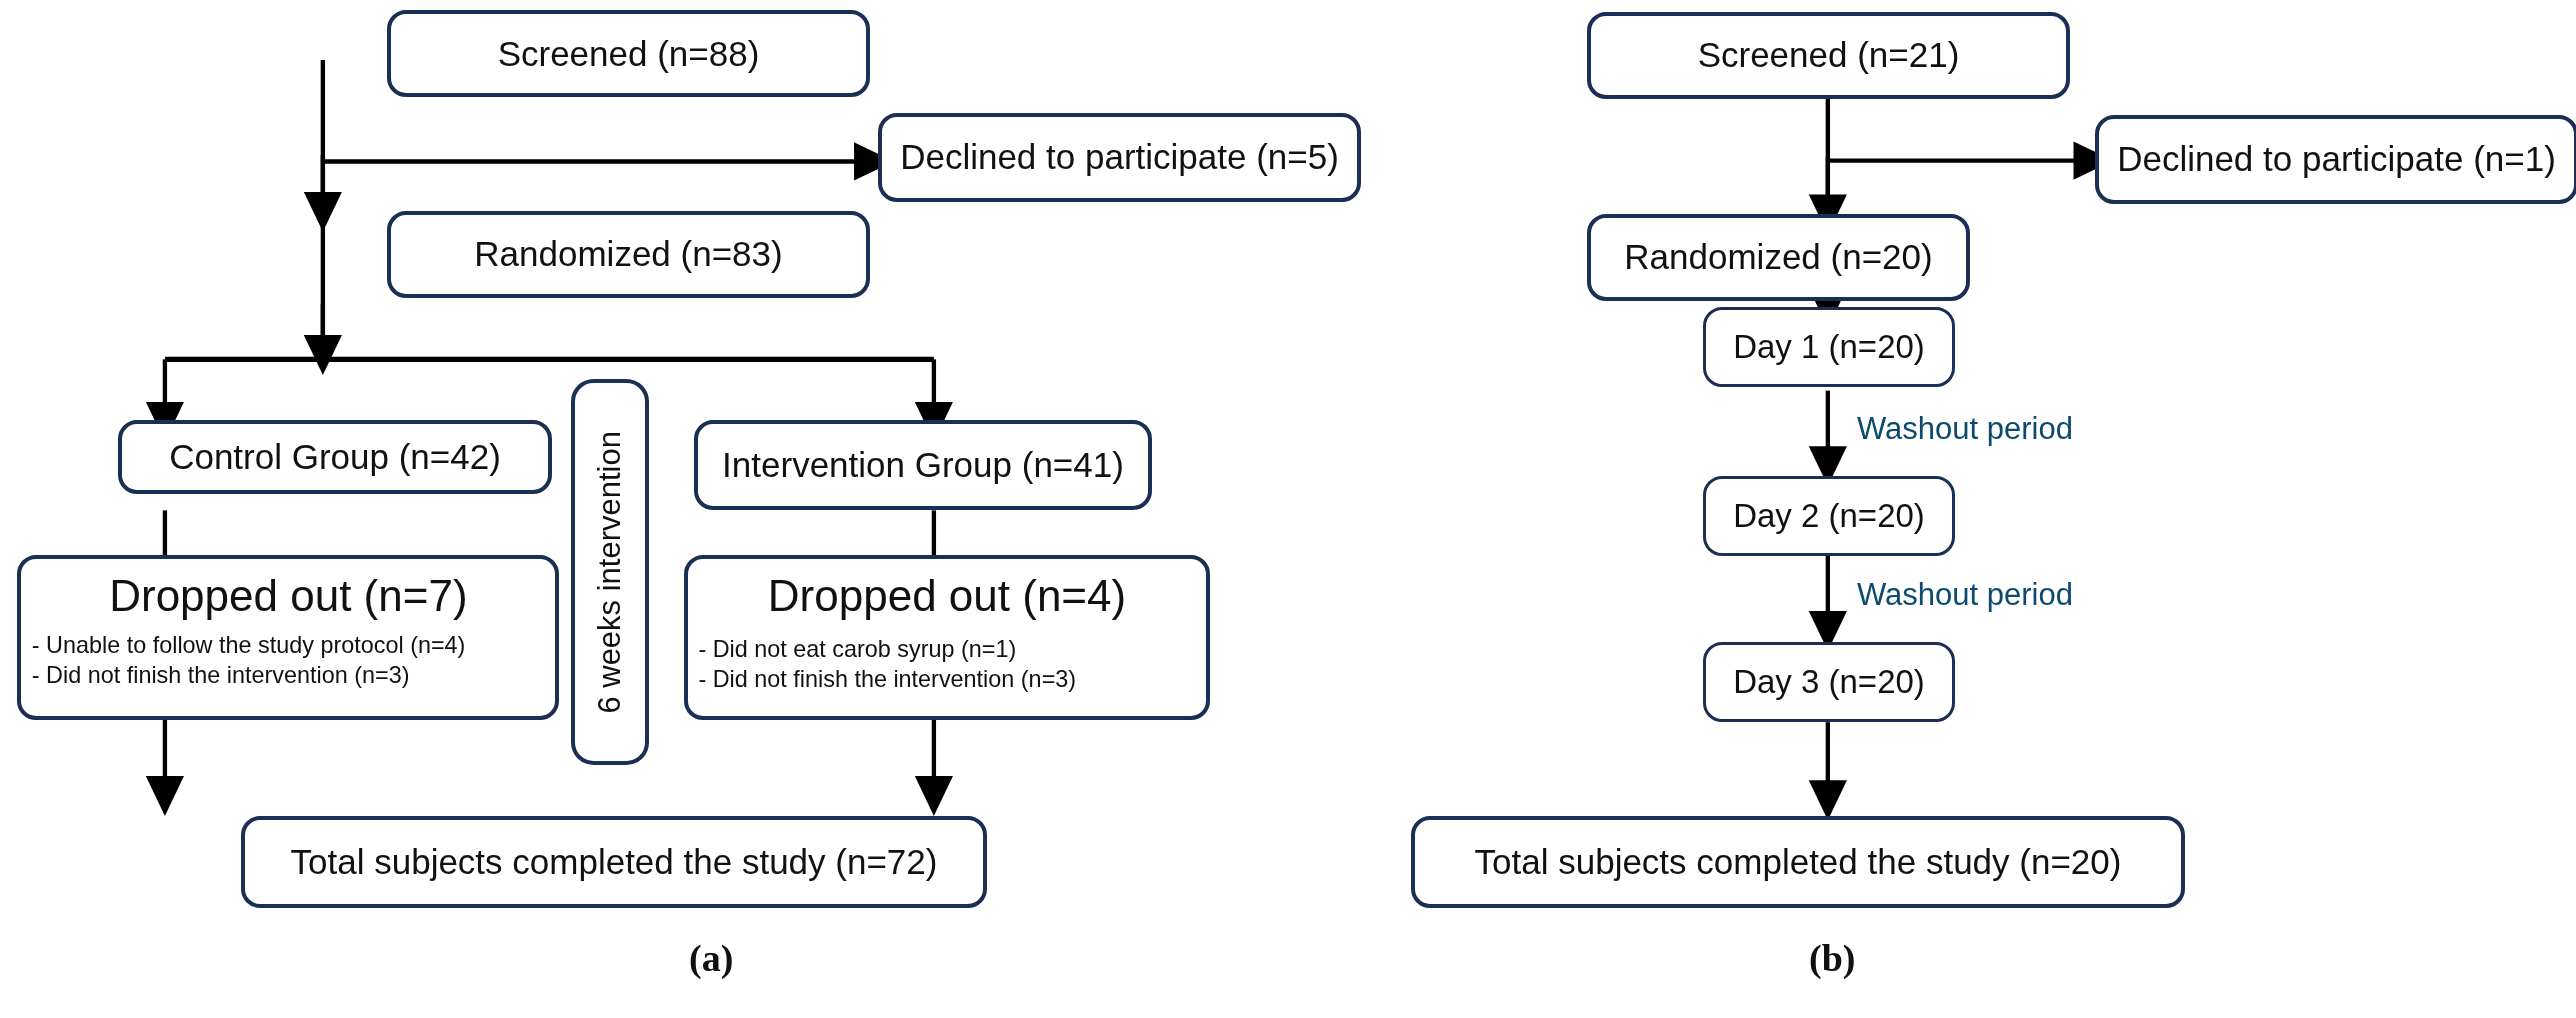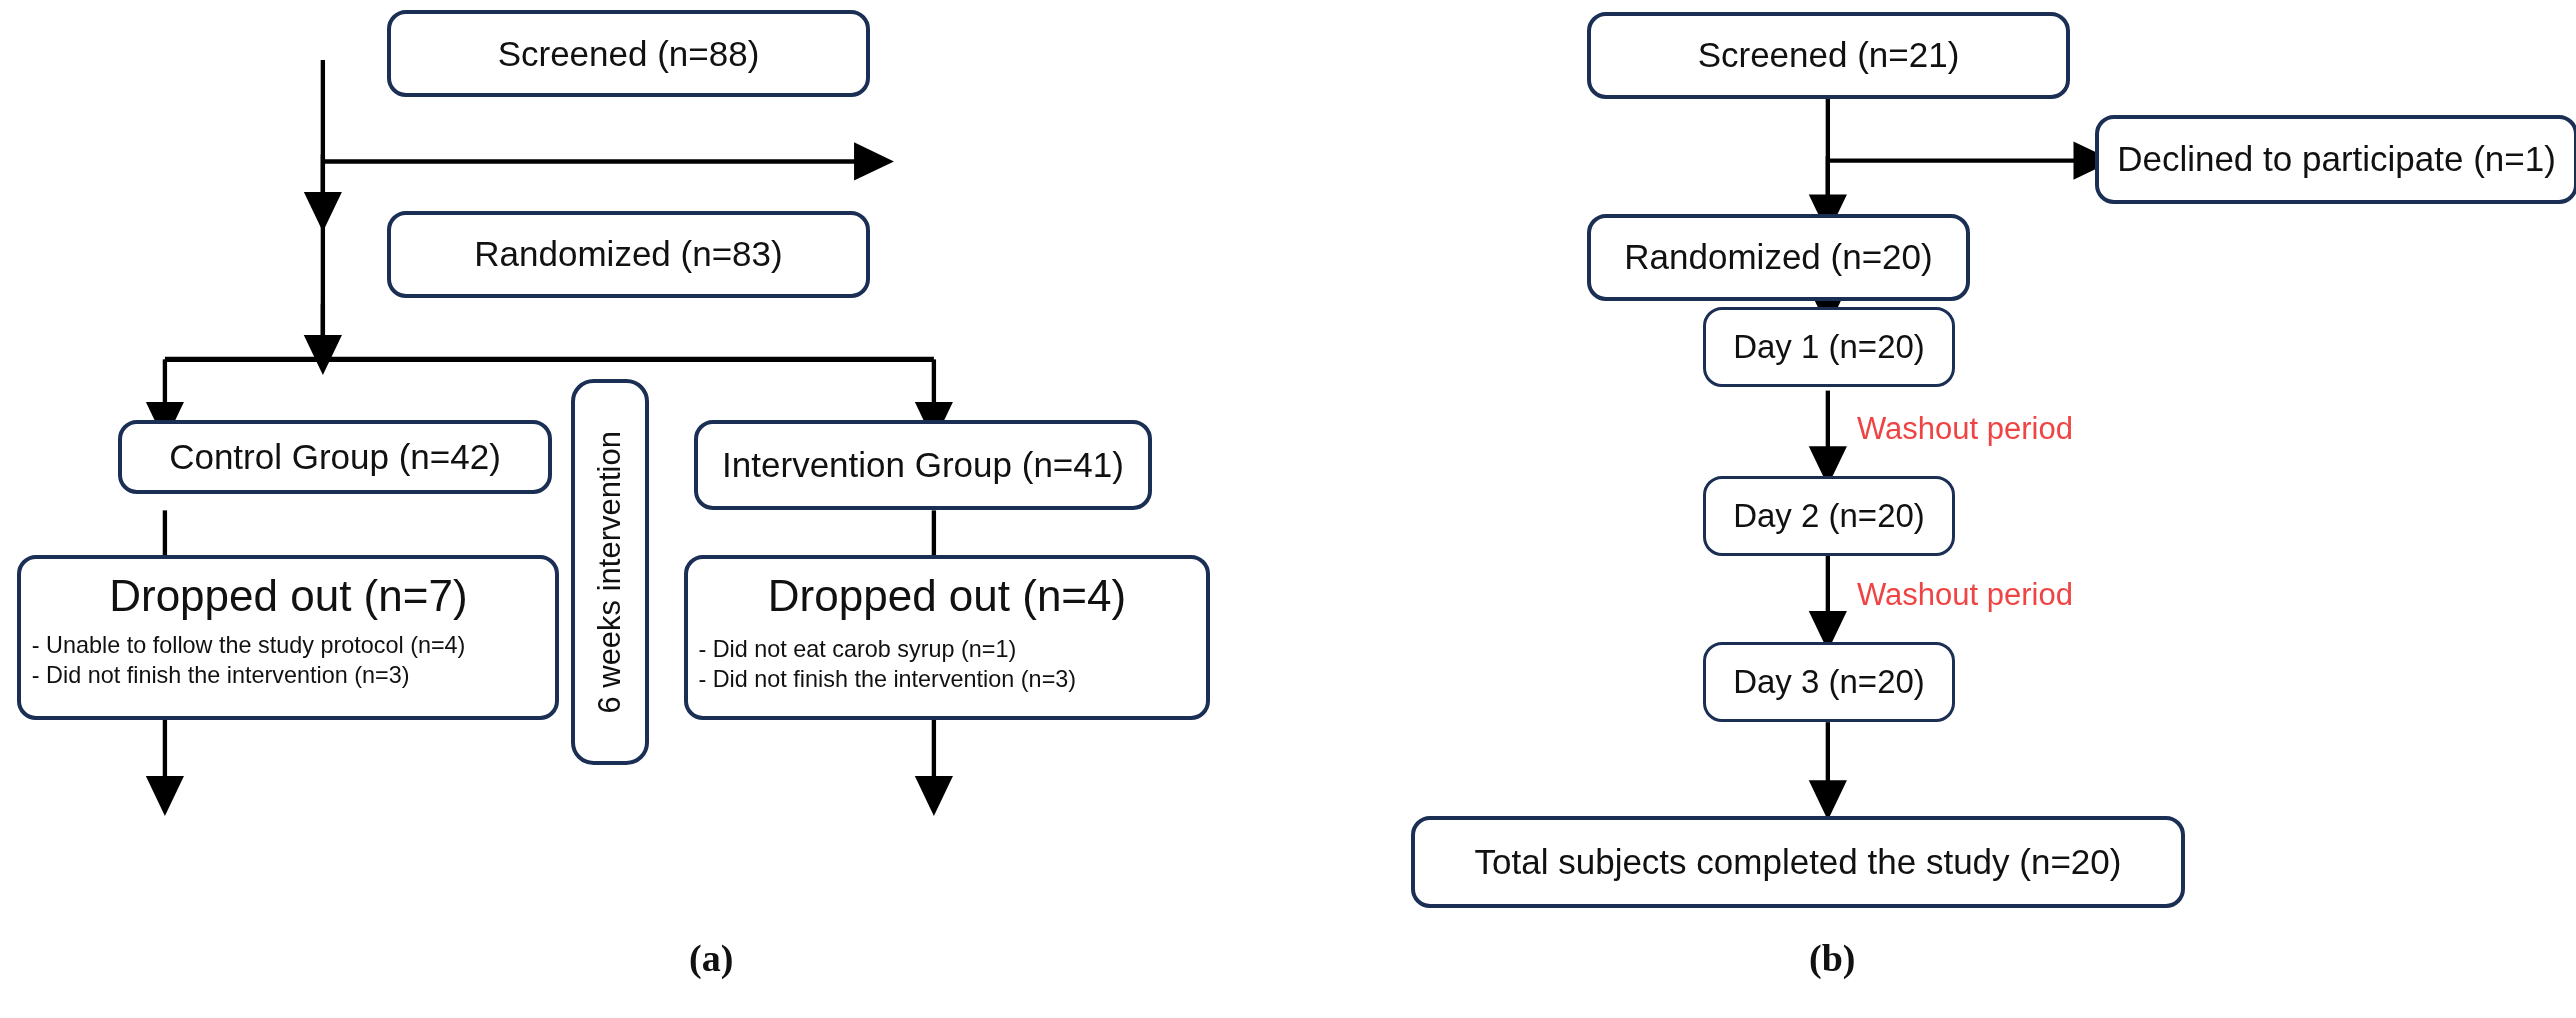--- a/index.html
+++ b/index.html
@@ -39,21 +39,21 @@
     font-size:38px;
     color:#111111;
     z-index:4;
   }
 
   .edge-layer{position:absolute;left:0;top:0;width:2576px;height:1019px;z-index:1;pointer-events:none;}
 
   .edge-text{
     position:absolute;
     font-size:31px;
-    color:#ef4444;
+    color:#0c4a6e;
     white-space:nowrap;
     z-index:4;
   }
 </style>
 </head>
 <body>
 
 <div id="stage">
 
   <svg class="edge-layer" viewBox="0 0 2968 1174" xmlns="http://www.w3.org/2000/svg">
@@ -94,20 +94,23 @@
 
     <path d="M2106,640 L2106,730" stroke="#000000" stroke-width="5" fill="none" marker-end="url(#ah)"></path>
 
     <path d="M2106,832 L2106,925" stroke="#000000" stroke-width="5" fill="none" marker-end="url(#ah)"></path>
   </svg>
 
   <div class="node" style="left:387px;top:10.4px;width:483px;height:87px;font-size:35px;">
     <span class="ttl">Screened (n=88)</span>
   </div>
 
+  <div class="node" style="left:878px;top:113px;width:483px;height:89px;font-size:35px;">
+    <span class="ttl">Declined to participate (n=5)</span>
+  </div>
 
   <div class="node" style="left:387px;top:211px;width:483px;height:87px;font-size:35px;">
     <span class="ttl">Randomized (n=83)</span>
   </div>
 
   <div class="node" style="left:118px;top:420px;width:434px;height:74px;font-size:35px;">
     <span class="ttl">Control Group (n=42)</span>
   </div>
 
   <div class="node" style="left:571px;top:379px;width:78px;height:386px;border-radius:22.6px;">
@@ -123,20 +126,23 @@
     <span class="bul" style="margin-top:8px;">- Unable to follow the study protocol (n=4)</span>
     <span class="bul">- Did not finish the intervention (n=3)</span>
   </div>
 
   <div class="node lefttext" style="left:684px;top:555px;width:526px;height:165px;padding:12px 10.4px 8.7px 10.4px;">
     <span class="hdr">Dropped out (n=4)</span>
     <span class="bul" style="margin-top:12px;">- Did not eat carob syrup (n=1)</span>
     <span class="bul">- Did not finish the intervention (n=3)</span>
   </div>
 
+  <div class="node" style="left:241px;top:816px;width:746px;height:92px;font-size:35px;">
+    <span class="ttl">Total subjects completed the study (n=72)</span>
+  </div>
 
   <div class="panel-label" style="left:689px;top:936px;">(a)</div>
 
   <div class="node" style="left:1587px;top:12px;width:483px;height:87px;font-size:35px;">
     <span class="ttl">Screened (n=21)</span>
   </div>
 
   <div class="node" style="left:2095px;top:115px;width:483px;height:89px;font-size:35px;">
     <span class="ttl">Declined to participate (n=1)</span>
   </div>

